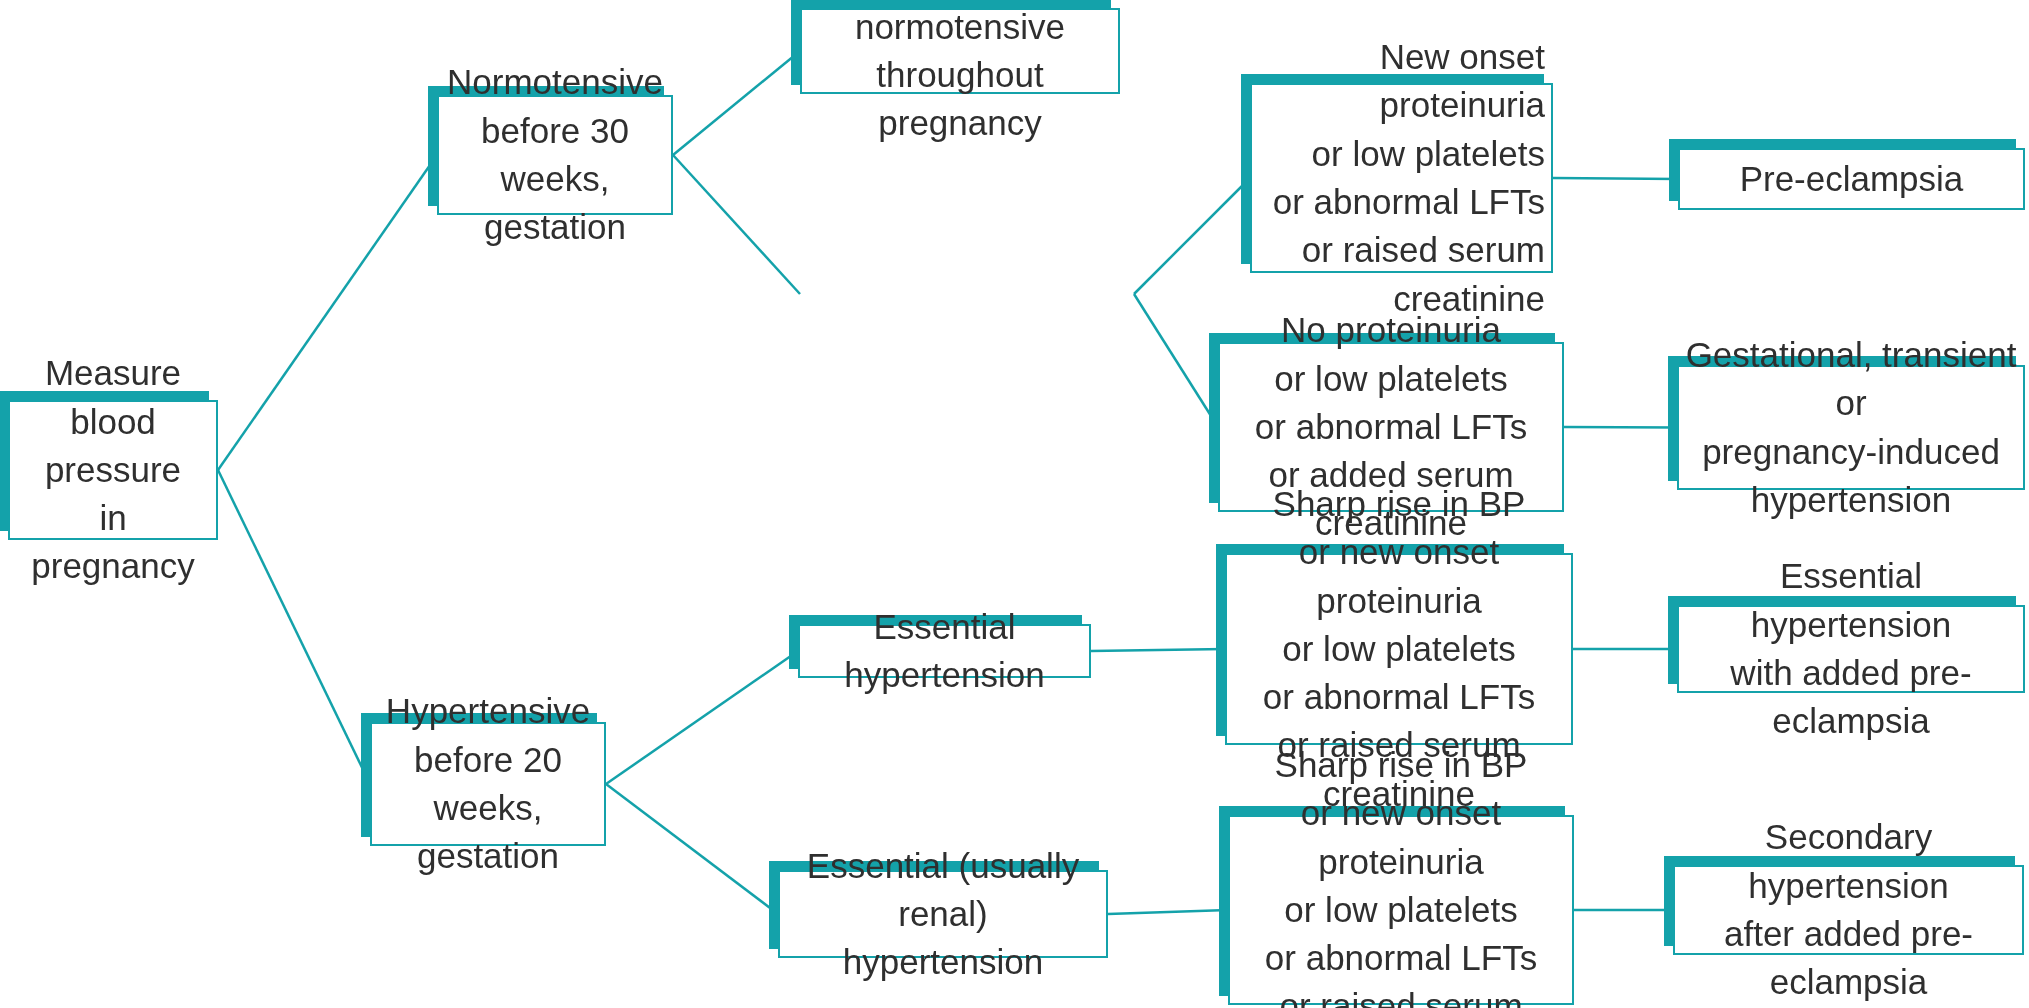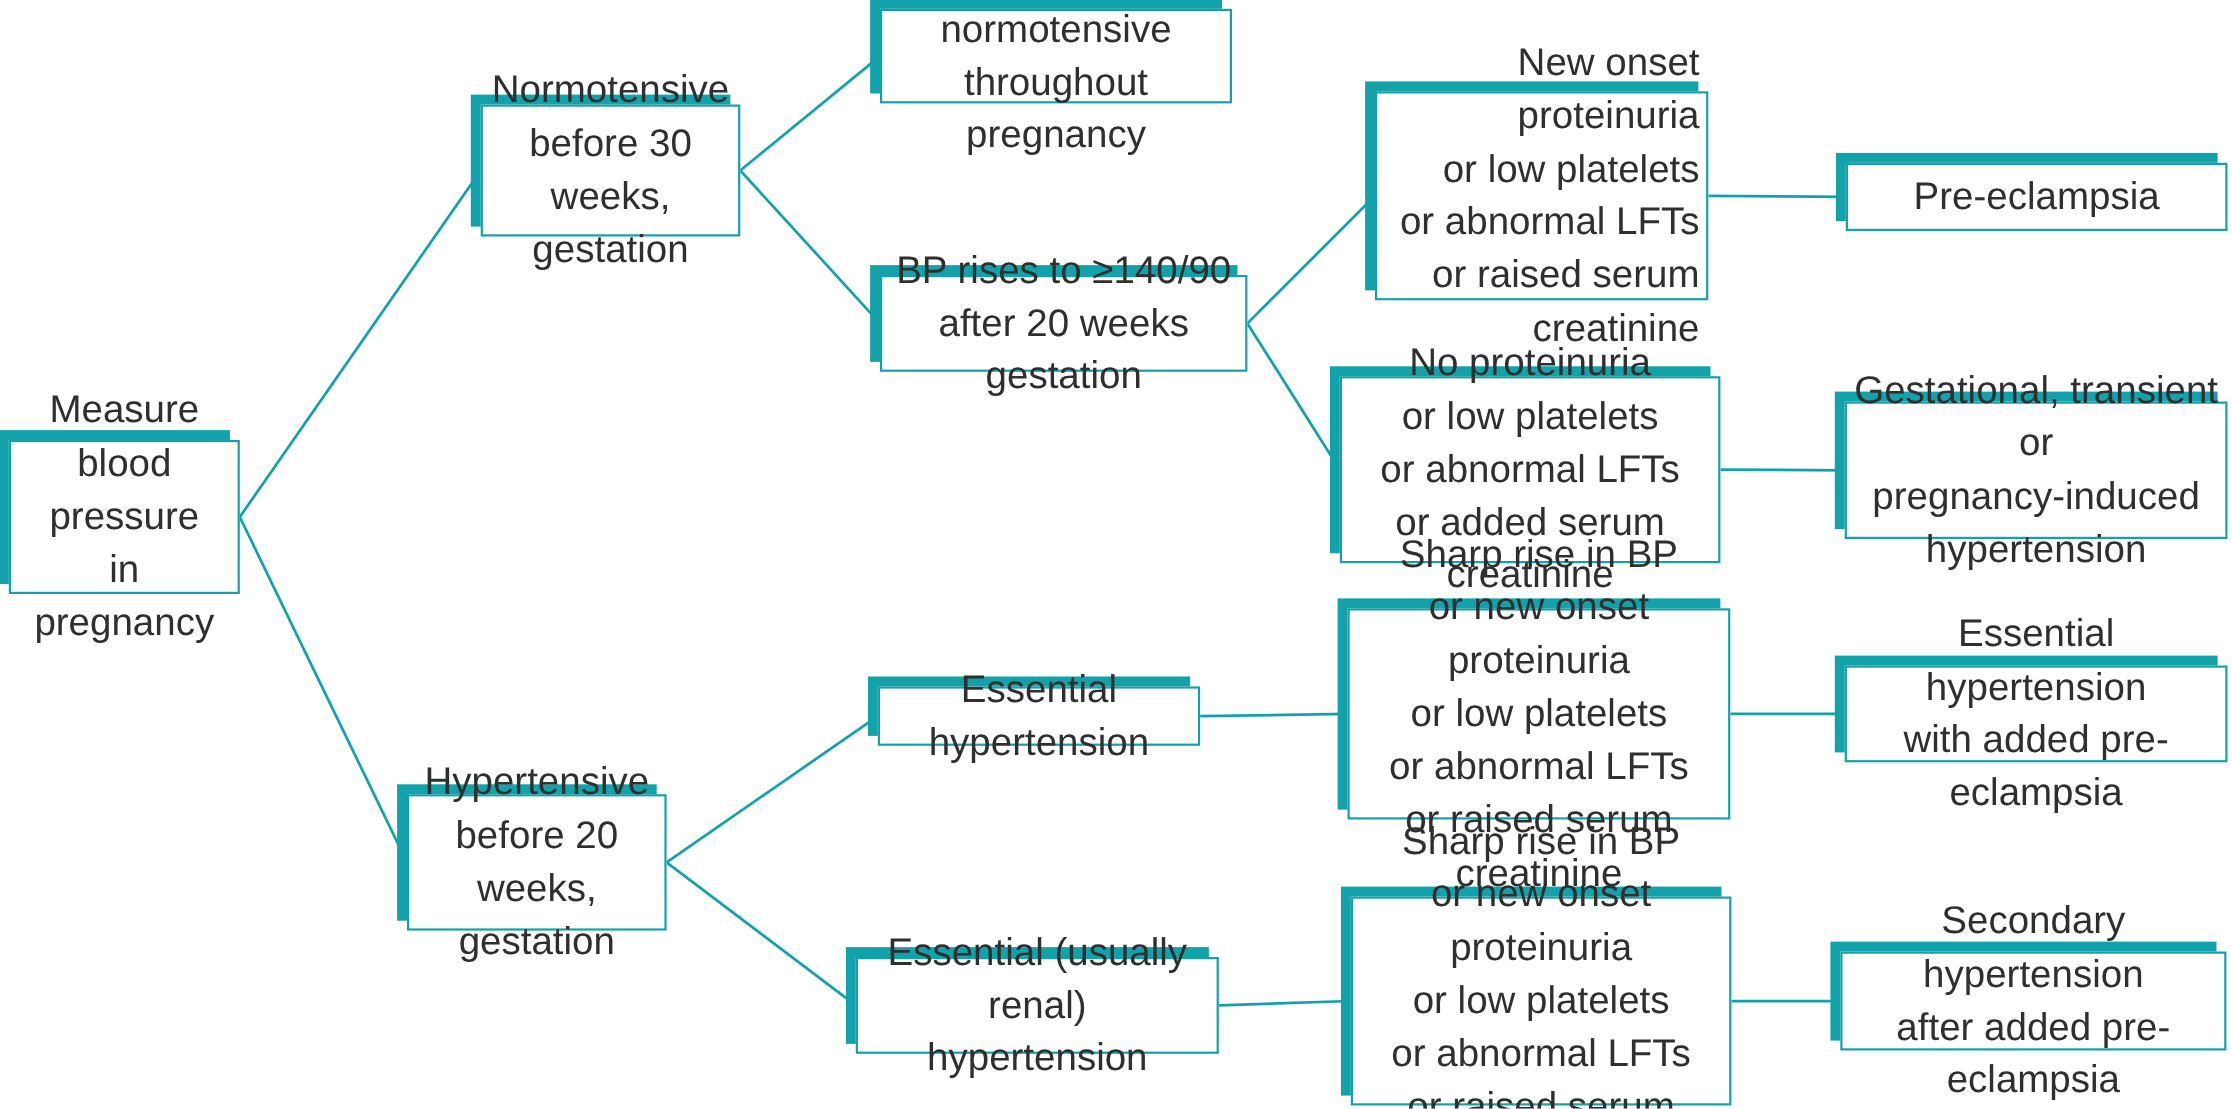--- a/index.html
+++ b/index.html
@@ -58,22 +58,20 @@
     </svg>
 
   <div class="node" style="left: 8px; top: 400px; width: 210px; height: 140px;">Measure
 blood pressure
 in  pregnancy</div>
   <div class="node" style="left: 437px; top: 95px; width: 236px; height: 120px;">Normotensive
 before 30 weeks,
 gestation</div>
   <div class="node" style="left: 800px; top: 8px; width: 320px; height: 86px;">Remains normotensive
 throughout pregnancy</div>
-  <div class="node" style="left: 800px; top: 250px; width: 334px; height: 88px;">BP rises to ≥140/90
-after 20 weeks gestation</div>
   <div class="node" style="left: 1250px; top: 83px; width: 303px; height: 190px; text-align: right;">New onset proteinuria
 or low platelets
 or abnormal LFTs
 or  raised serum
 creatinine</div>
   <div class="node" style="left: 1678px; top: 148px; width: 347px; height: 62px;">Pre-eclampsia</div>
   <div class="node" style="left: 1218px; top: 342px; width: 346px; height: 170px;">No proteinuria
 or low platelets
 or abnormal LFTs
 or added serum creatinine</div>

